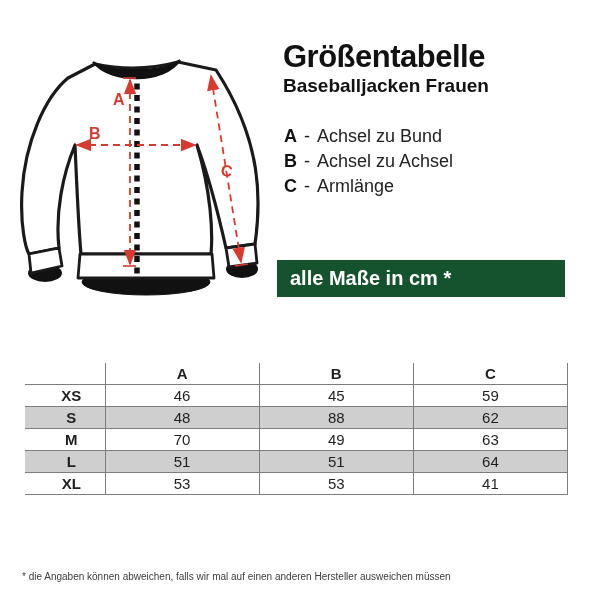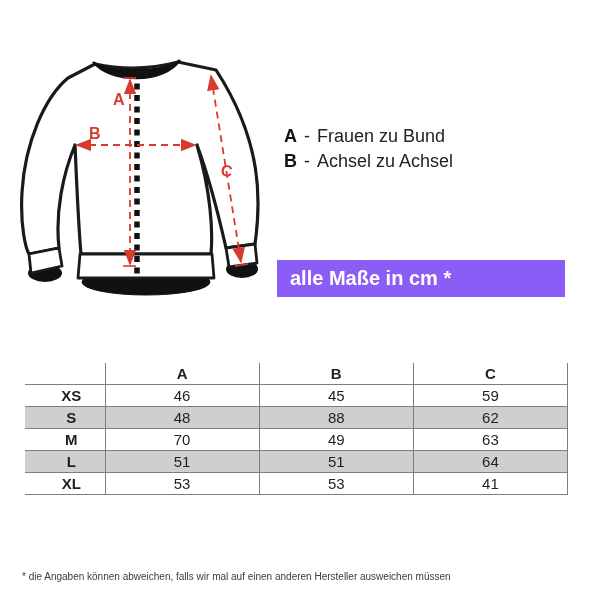--- a/index.html
+++ b/index.html
@@ -25,21 +25,21 @@
   }
   .page-subtitle { font-size: 19px; font-weight: bold; line-height: 23px; color: #121212; }
 
   .legend { position: absolute; left: 284px; top: 124px; }
   .legend-row { font-size: 18px; line-height: 25px; color: #222; }
   .legend-key { font-weight: bold; color: #121212; }
   .legend-sep { margin: 0 7px; }
 
   .banner {
     position: absolute; left: 277px; top: 260px; width: 288px; height: 37px;
-    background: #8b5cf6; color: #ffffff; font-size: 20px; font-weight: bold;
+    background: #14532d; color: #ffffff; font-size: 20px; font-weight: bold;
     line-height: 37px; padding-left: 13px; box-sizing: border-box;
   }
 
   
   .size-table {
     position: absolute; left: 25px; top: 363px; width: 543px;
     border-collapse: collapse; table-layout: fixed;
   }
   .size-table th, .size-table td {
     border: 1px solid #7d7d7d; height: 21px; padding: 0;
@@ -107,28 +107,33 @@
       <line x1="206" y1="34" x2="236" y2="220" stroke="#d93a30" stroke-width="1.8" stroke-dasharray="7 5" marker-start="url(#arrR)" marker-end="url(#arrR)"></line>
       <line x1="230" y1="224" x2="243" y2="222" stroke="#d93a30" stroke-width="1.6"></line>
 
       <text x="108" y="63" fill="#d93a30" font-size="16" font-weight="bold" font-family="Liberation Sans, sans-serif">A</text>
       <text x="84" y="97" fill="#d93a30" font-size="16" font-weight="bold" font-family="Liberation Sans, sans-serif">B</text>
       <text x="216" y="134" fill="#d93a30" font-size="16" font-weight="bold" font-family="Liberation Sans, sans-serif" transform="rotate(10 220 128)">C</text>
     </svg>
   </div>
 
   <div class="title-block">
+    <div class="page-title">Größentabelle</div>
+    <div class="page-subtitle">Baseballjacken Frauen</div>
   </div>
 
   <div class="legend">
     <div class="legend-row">
-      <span class="legend-key">A</span><span class="legend-sep">-</span><span>Frauen zu Bund</span>
+      <span class="legend-key">A</span><span class="legend-sep">-</span><span>Achsel zu Bund</span>
     </div>
     <div class="legend-row">
       <span class="legend-key">B</span><span class="legend-sep">-</span><span>Achsel zu Achsel</span>
+    </div>
+    <div class="legend-row">
+      <span class="legend-key">C</span><span class="legend-sep">-</span><span>Armlänge</span>
     </div>
   </div>
 
   <div class="banner">
     <span>alle Maße in cm *</span>
   </div>
 
   <table class="size-table">
     <colgroup>
       <col class="c-size">

